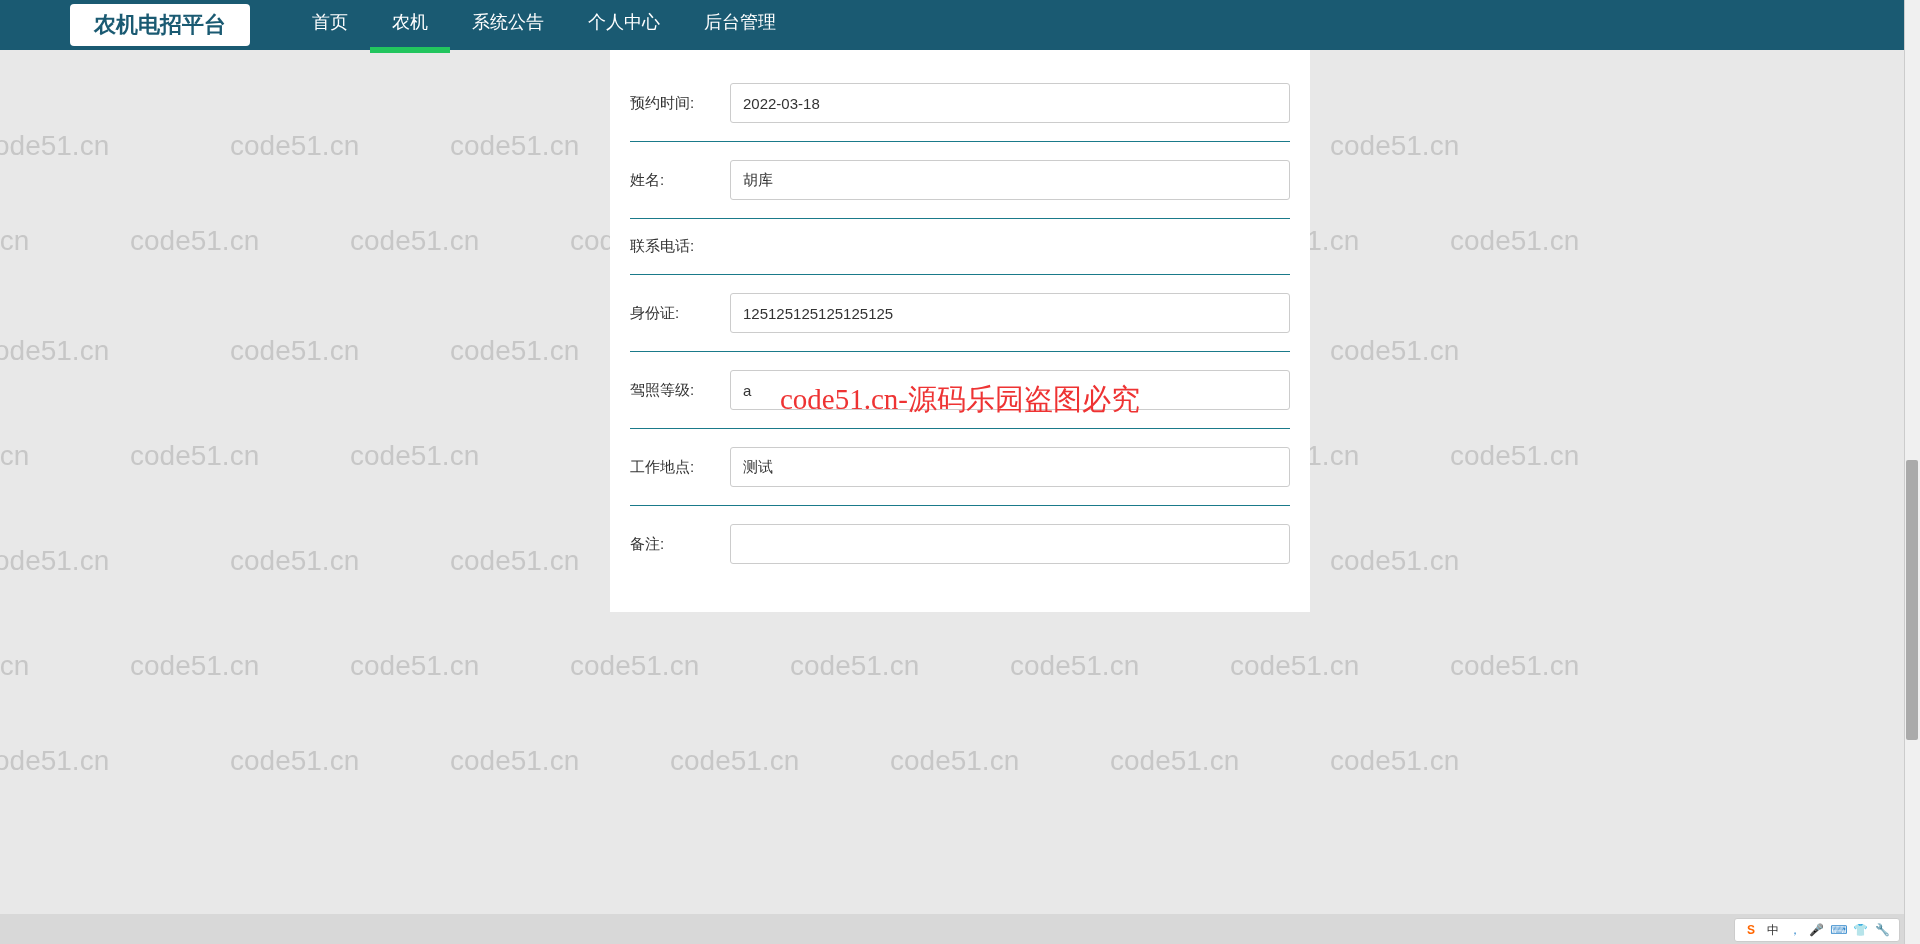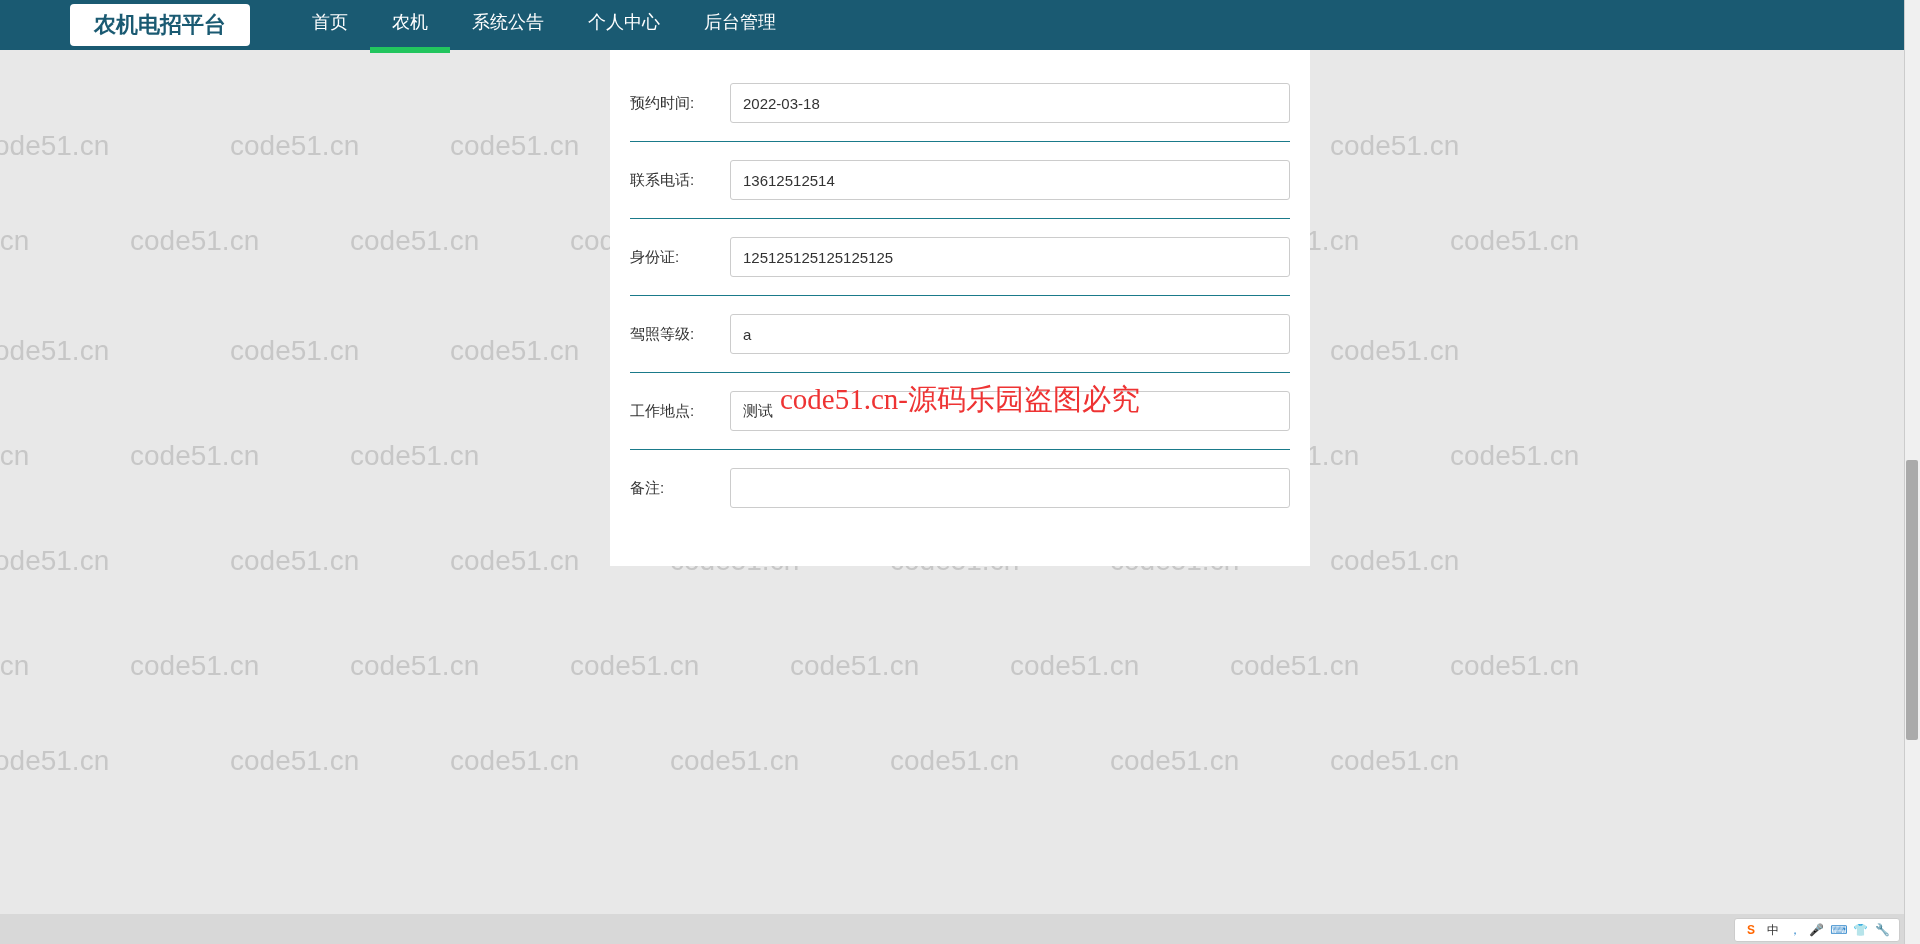--- a/index.html
+++ b/index.html
@@ -61,21 +61,21 @@
       padding: 13px 22px;
       cursor: pointer;
     }
     .nav-item.active {
       border-bottom: 6px solid #22c55e;
     }
     .form-container {
       width: 700px;
       background-color: #ffffff;
       margin: 0 auto;
-      padding: 15px 20px 40px 20px;
+      padding: 15px 20px 30px 20px;
       position: relative;
       z-index: 5;
     }
     .form-row {
       display: flex;
       align-items: center;
       padding: 18px 0;
       border-bottom: 1px solid #1a7a8a;
     }
     .form-row:last-of-type {
@@ -254,22 +254,25 @@
     <li class="nav-item">后台管理</li>
   </ul>
 </div>
 
 <div class="form-container">
   <div class="form-row">
     <label class="form-label">预约时间:</label>
     <input class="form-input" type="text" value="2022-03-18" style="">
   </div>
   <div class="form-row">
+    <label class="form-label">姓名:</label>
+    <input class="form-input" type="text" value="胡库" style="">
+  </div>
+  <div class="form-row">
     <label class="form-label">联系电话:</label>
-    <input class="form-input" type="text" value="13612512514" style="">
   </div>
   <div class="form-row">
     <label class="form-label">身份证:</label>
     <input class="form-input" type="text" value="125125125125125125" style="">
   </div>
   <div class="form-row">
     <label class="form-label">驾照等级:</label>
     <input class="form-input" type="text" value="a" style="">
   </div>
   <div class="form-row">

